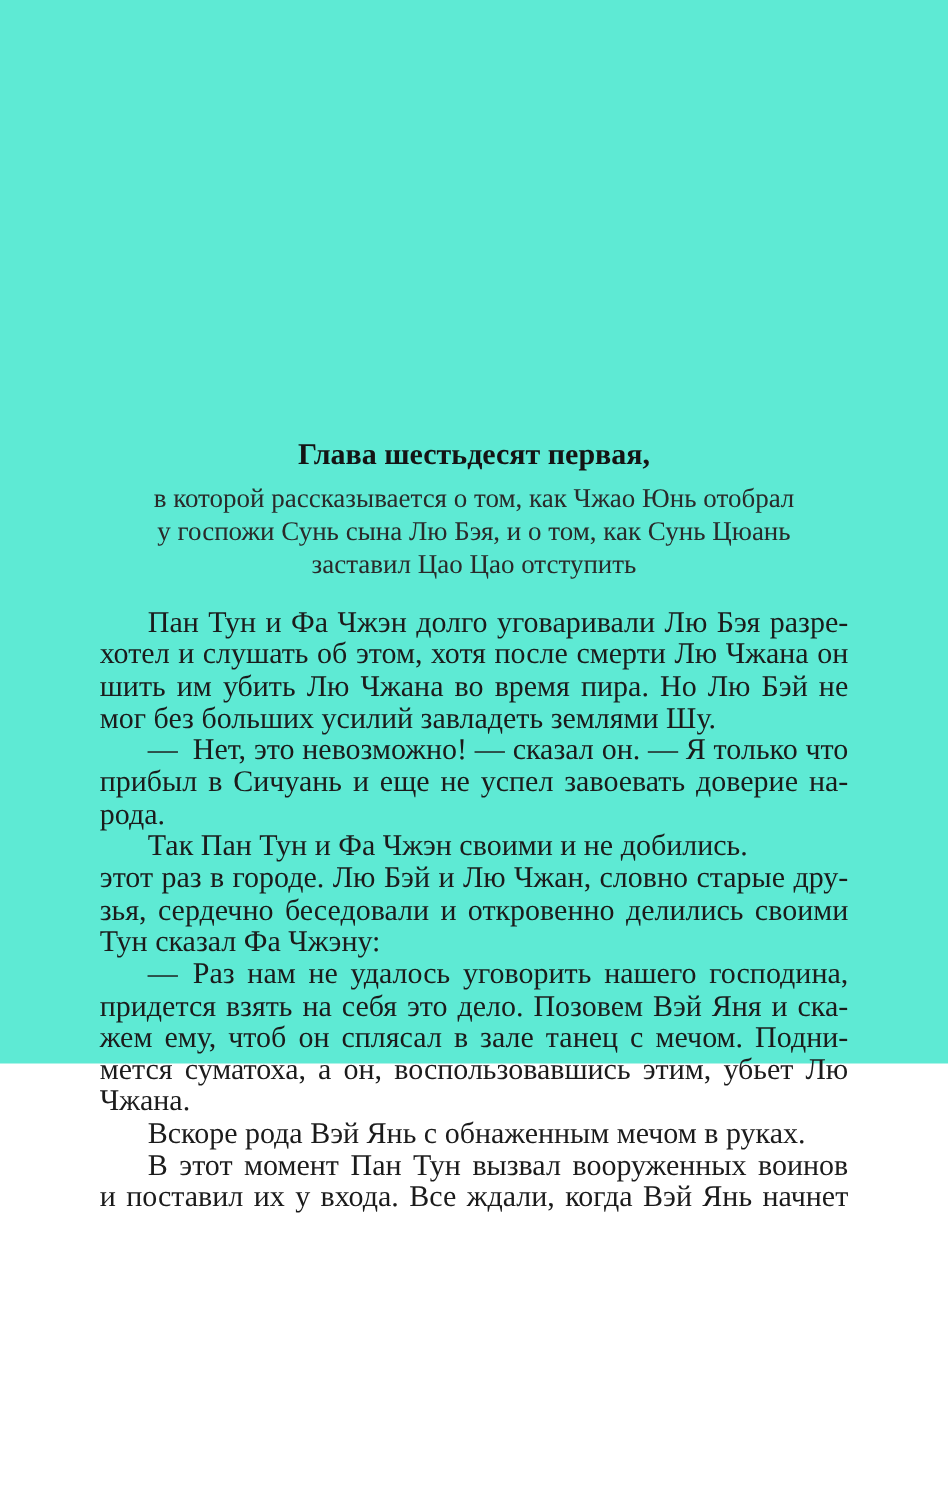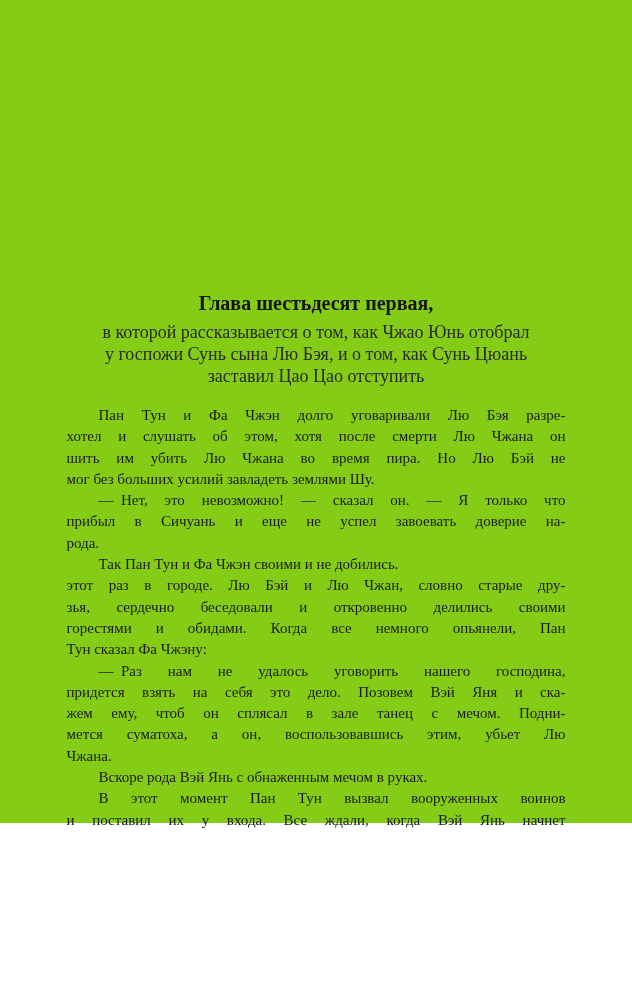--- a/index.html
+++ b/index.html
@@ -8,22 +8,22 @@
   }
   body {
     width: 632px;
     height: 1001px;
     background: #ffffff;
     overflow: hidden;
   }
   .page {
     position: relative;
     width: 632px;
-    height: 823px;
-    background: #84cc16;
+    height: 709px;
+    background: #5eead4;
     color: #1b1b1b;
     font-family: "Liberation Serif", "DejaVu Serif", serif;
   }
   .content {
     width: 499px;
     margin: 0 auto;
     padding-top: 291px;
   }
   .chapter-title {
     font-size: 20px;
@@ -35,21 +35,21 @@
   }
   .chapter-subtitle {
     margin-top: 5px;
     font-size: 18px;
     line-height: 22px;
     text-align: center;
     color: #2a2a2a;
   }
   .chapter-body {
     margin-top: 18px;
-    font-size: 15px;
+    font-size: 20px;
     line-height: 21.3px;
     color: #1b1b1b;
     font-family: Liberation Serif, serif;
   }
   .para {
     margin: 0;
   }
   .line {
     text-align: justify;
     text-align-last: justify;
@@ -86,21 +86,20 @@
           <div class="line first">— Нет, это невозможно! — сказал он. — Я только что</div>
           <div class="line">прибыл в Сичуань и еще не успел завоевать доверие на-</div>
           <div class="line last">рода.</div>
         </div>
         <div class="para">
           <div class="line first last">Так Пан Тун и Фа Чжэн своими и не добились.</div>
         </div>
         <div class="para">
           <div class="line">этот раз в городе. Лю Бэй и Лю Чжан, словно старые дру-</div>
           <div class="line">зья, сердечно беседовали и откровенно делились своими</div>
-          <div class="line">горестями и обидами. Когда все немного опьянели, Пан</div>
           <div class="line last">Тун сказал Фа Чжэну:</div>
         </div>
         <div class="para">
           <div class="line first">— Раз нам не удалось уговорить нашего господина,</div>
           <div class="line">придется взять на себя это дело. Позовем Вэй Яня и ска-</div>
           <div class="line">жем ему, чтоб он сплясал в зале танец с мечом. Подни-</div>
           <div class="line">мется суматоха, а он, воспользовавшись этим, убьет Лю</div>
           <div class="line last">Чжана.</div>
         </div>
         <div class="para">

